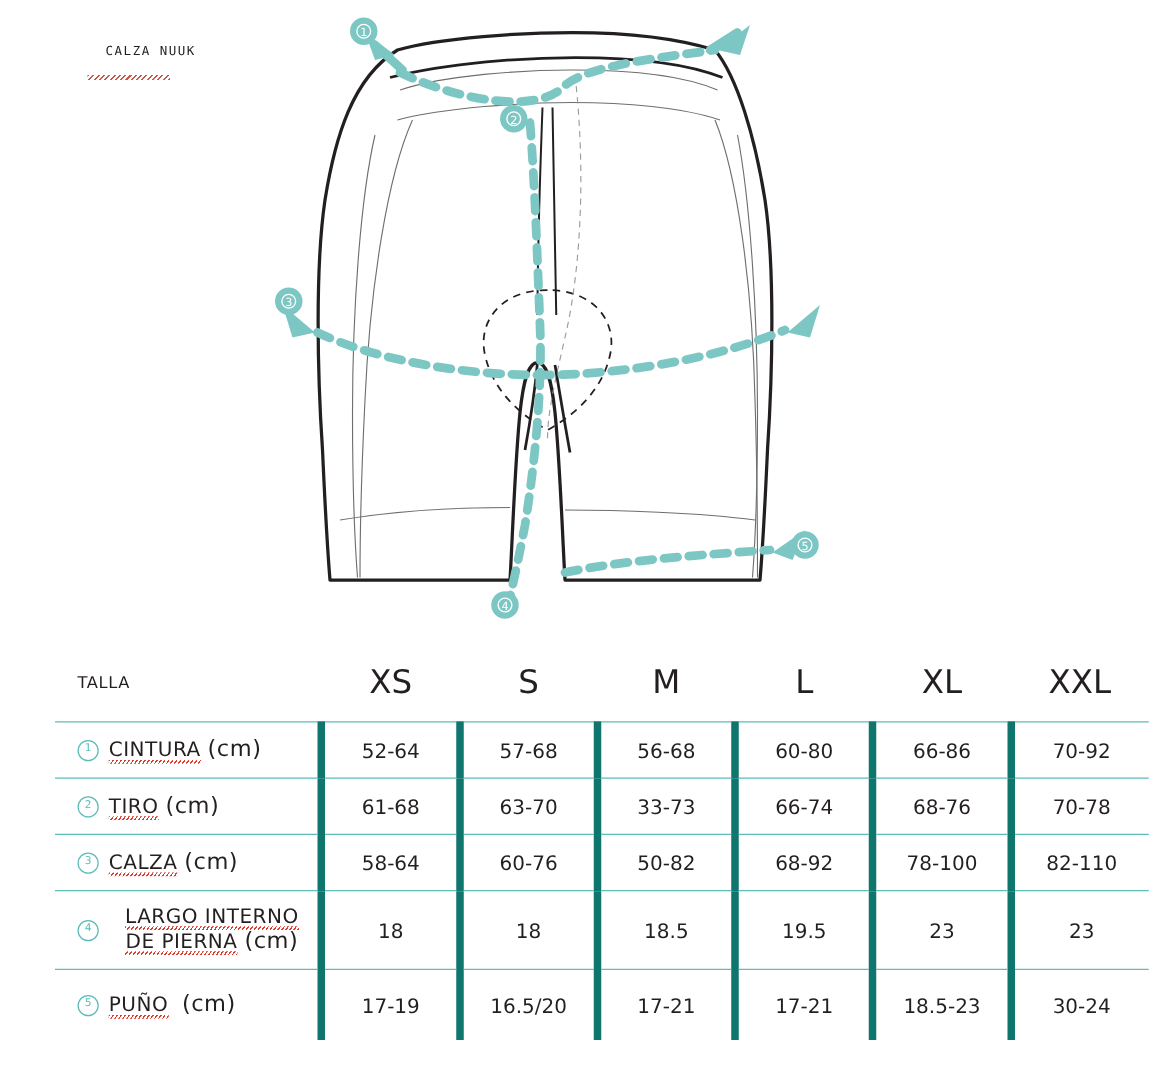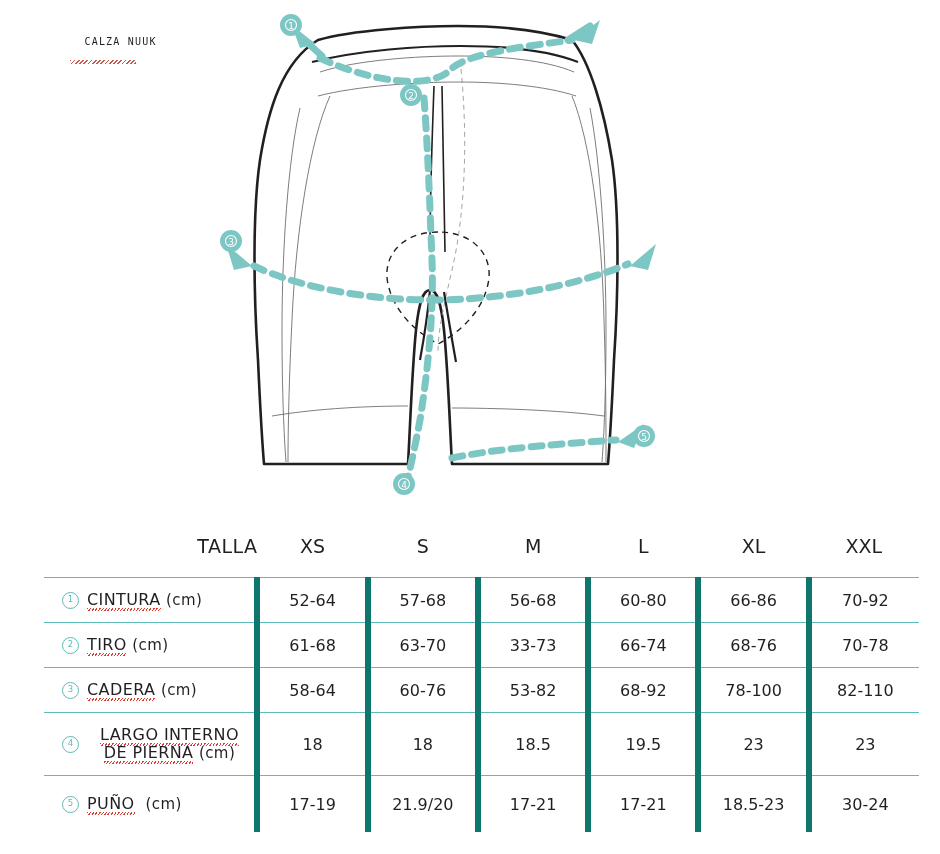--- a/index.html
+++ b/index.html
@@ -67,28 +67,28 @@
     text-align: center;
     vertical-align: middle;
     font-weight: normal;
   }
   table.sizechart col.label-col { width: 213px; }
   table.sizechart col.size-col { width: 110px; }
 
   table.sizechart tr.header-row th {
     border-top: none;
     height: 62px;
-    font-size: 19px;
+    font-size: 26px;
     color: #231f20;
     font-family: "DejaVu Sans", sans-serif;
   }
   table.sizechart tr.header-row th.talla {
-    text-align: right;
+    text-align: left;
     padding-left: 18px;
-    font-size: 19px;
+    font-size: 13px;
     letter-spacing: .5px;
   }
   table.sizechart tr td {
     height: 44px;
     font-size: 16px;
   }
   table.sizechart td.vline {
     border-left: 6px solid #0f766e;
   }
   table.sizechart tr:last-child td {
@@ -105,21 +105,21 @@
     height: 100%;
     box-sizing: border-box;
   }
   .rowlabel .txt {
     font-size: 16px;
     letter-spacing: .4px;
     line-height: 1.15;
     position: relative;
   }
   .rowlabel .unit {
-    font-size: 15px;
+    font-size: 18px;
   }
   .badge {
     flex: 0 0 auto;
     width: 15px;
     height: 15px;
     border-radius: 50%;
     border: 1.4px solid #5bbcb8;
     color: #5bbcb8;
     font-size: 8.5px;
     line-height: 13px;
@@ -314,28 +314,28 @@
         <td class="vline">66-74</td>
         <td class="vline">68-76</td>
         <td class="vline">70-78</td>
       </tr>
 
       <tr>
         <td>
           <div class="rowlabel">
             <span class="badge">3</span>
             <span class="txt">
-              <span class="sq">CADERA</span>
+              <span class="sq">CALZA</span>
               <span class="unit">(cm)</span>
             </span>
           </div>
         </td>
         <td class="vline">58-64</td>
         <td class="vline">60-76</td>
-        <td class="vline">53-82</td>
+        <td class="vline">50-82</td>
         <td class="vline">68-92</td>
         <td class="vline">78-100</td>
         <td class="vline">82-110</td>
       </tr>
 
       <tr>
         <td style="height:62px">
           <div class="rowlabel">
             <span class="badge">4</span>
             <span class="txt" style="max-width:165px; display:inline-block;text-align:center;">
@@ -356,21 +356,21 @@
         <td style="height:56px">
           <div class="rowlabel">
             <span class="badge">5</span>
             <span class="txt">
               <span class="sq">PUÑO</span>
               &nbsp;<span class="unit">(cm)</span>
             </span>
           </div>
         </td>
         <td class="vline">17-19</td>
-        <td class="vline">21.9/20</td>
+        <td class="vline">16.5/20</td>
         <td class="vline">17-21</td>
         <td class="vline">17-21</td>
         <td class="vline">18.5-23</td>
         <td class="vline">30-24</td>
       </tr>
     </tbody>
   </table>
 </div>
 
 </body></html>

